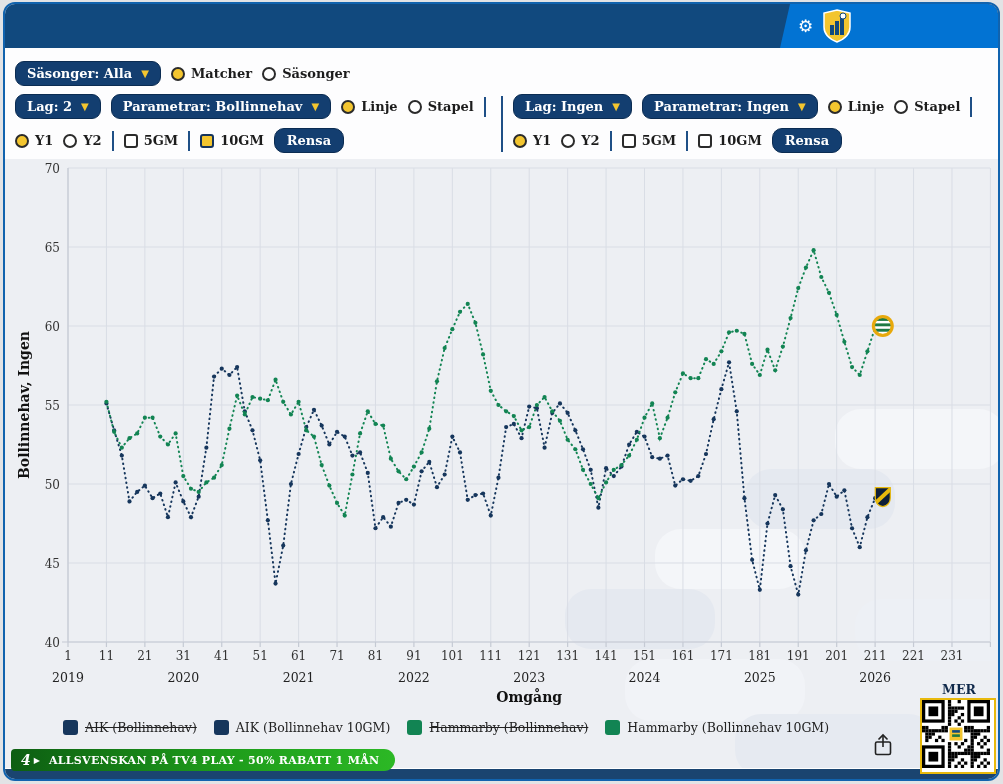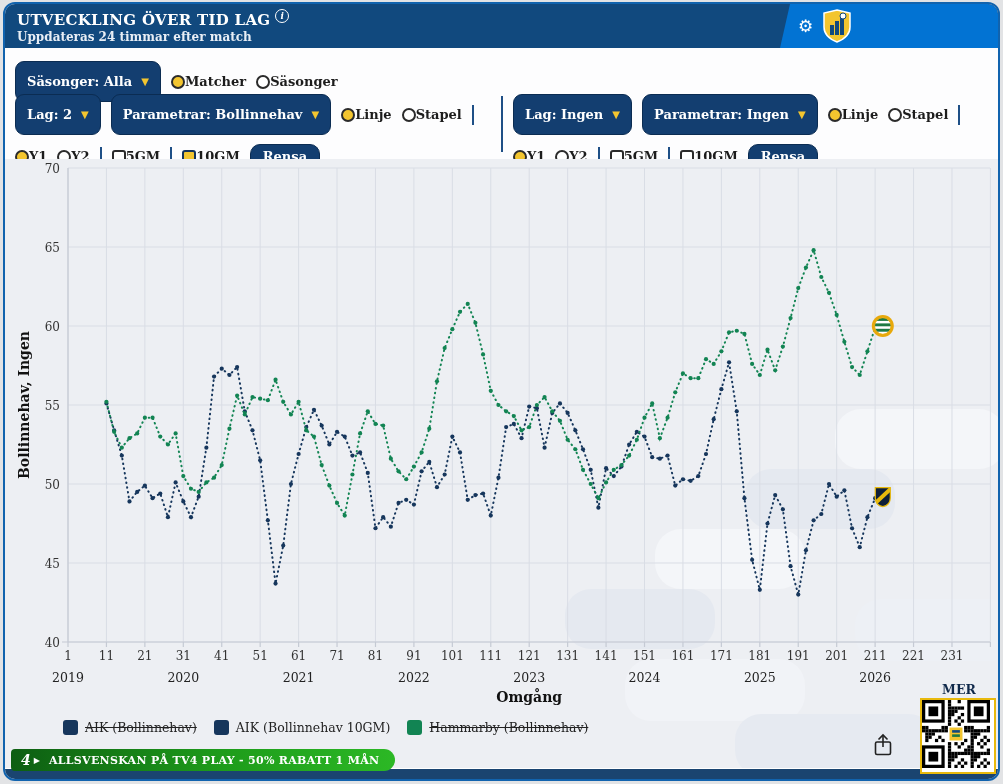--- a/index.html
+++ b/index.html
@@ -17,23 +17,23 @@
   .brand{font-family:"DejaVu Sans",sans-serif;font-weight:bold;font-size:20px;color:#fff;letter-spacing:.5px}
   .brand .tld{color:#F3C52F}
 
   
   .controls{position:absolute;top:44px;left:0;right:0;height:111px;background:#fdfdfe}
   .ctl-row{display:flex;align-items:center;gap:10px}
   .row1{position:absolute;top:13px;left:10px}
   .grp{position:absolute;top:46px;width:478px;display:flex;flex-direction:column;gap:9px}
   .grp-left{left:10px}.grp-right{left:508px}
   .group-divider{position:absolute;top:48px;left:496px;width:2px;height:56px;background:#1E4F86}
-  .dd{display:inline-flex;align-items:center;gap:9px;background:#133E70;color:#fff;font-weight:bold;font-size:13px;padding:12px 11px;border-radius:9px;border:1px solid #0b2c52;cursor:pointer;white-space:nowrap}
+  .dd{display:inline-flex;align-items:center;gap:9px;background:#133E70;color:#fff;font-weight:bold;font-size:13px;padding:4px 11px;border-radius:9px;border:1px solid #0b2c52;cursor:pointer;white-space:nowrap}
   .dd .arrow{color:#F3C52F;font-size:10px;font-family:"DejaVu Sans",sans-serif}
-  .opt{display:inline-flex;align-items:center;gap:0;font-weight:bold;font-size:13px;color:#1c1c1c;cursor:pointer}
+  .opt{display:inline-flex;align-items:center;gap:6px;font-weight:bold;font-size:13px;color:#1c1c1c;cursor:pointer}
   .radio{width:14px;height:14px;border-radius:50%;border:2px solid #2b2b2b;background:#fff;box-sizing:border-box}
   .radio.on{background:#F3C52F}
   .checkbox{width:14px;height:14px;border-radius:3px;border:2px solid #2b2b2b;background:#fff;box-sizing:border-box}
   .checkbox.on{background:#F3C52F;border-color:#14335c}
   .vbar{width:2px;height:20px;background:#1E4F86}
   .btn{background:#133E70;color:#fff;font-weight:bold;font-size:13px;padding:4px 12px;border-radius:10px;border:1px solid #0b2c52;cursor:pointer}
 
   
   .chart-bg{position:absolute;top:155px;left:0;right:0;bottom:11px;background:#EDEFF3;overflow:hidden}
   .wm{position:absolute;border-radius:26px}
@@ -59,26 +59,20 @@
   .merdata{position:absolute;left:916px;top:678px;width:76px;text-align:center;font-weight:bold;font-size:12.5px;color:#10294a}
   .qr-box{position:absolute;left:915px;top:694px;width:72px;height:72px;border:2px solid #E8B90C;background:#fff}
   .share{position:absolute;left:867px;top:729px;width:22px;height:24px;cursor:pointer}
 </style>
 </head>
 <body>
 
 <div class="widget">
 
   <div class="header">
-    <div class="header-left">
-      <div class="title-row">
-        <span>UTVECKLING ÖVER TID LAG</span><span class="info-badge">i</span>
-      </div>
-      <div class="subtitle">Uppdateras 24 timmar efter match</div>
-    </div>
     <div class="header-right">
       <span class="gear">⚙</span>
       <svg width="30" height="34" viewBox="0 0 30 34">
         <path d="M15 1 L28 4 V18 Q28 28 15 33 Q2 28 2 18 V4 Z" fill="#F3C52F" stroke="#fff" stroke-width="1.5"></path>
         <rect x="8" y="16" width="4" height="10" fill="#11497E"></rect>
         <rect x="13" y="12" width="4" height="14" fill="#11497E"></rect>
         <rect x="18" y="8" width="4" height="18" fill="#11497E"></rect>
         <circle cx="21" cy="7" r="3" fill="#fff" stroke="#11497E" stroke-width="1"></circle>
       </svg>
     </div>
@@ -531,20 +525,24 @@
         <span class="struck">AIK (Bollinnehav)</span>
       </div>
       <div class="legend-item">
         <span class="swatch" style="background: rgb(22, 54, 92);"></span>
         <span>AIK (Bollinnehav 10GM)</span>
       </div>
       <div class="legend-item">
         <span class="swatch" style="background: rgb(18, 132, 83);"></span>
         <span class="struck">Hammarby (Bollinnehav)</span>
       </div>
+      <div class="legend-item">
+        <span class="swatch" style="background: rgb(18, 132, 83);"></span>
+        <span>Hammarby (Bollinnehav 10GM)</span>
+      </div>
     </div>
 
   <div class="bottom-strip"></div>
   <div class="merdata">MER DATA</div>
   <div class="qr-box">
     <svg id="qr-svg" width="68" height="68" viewBox="0 0 68 68">
         <rect x="25.904761904761905" y="0" width="3.238095238095238" height="3.238095238095238" fill="#000"></rect>
         <rect x="35.61904761904762" y="0" width="3.238095238095238" height="3.238095238095238" fill="#000"></rect>
         <rect x="25.904761904761905" y="3.238095238095238" width="3.238095238095238" height="3.238095238095238" fill="#000"></rect>
         <rect x="25.904761904761905" y="6.476190476190476" width="3.238095238095238" height="3.238095238095238" fill="#000"></rect>

